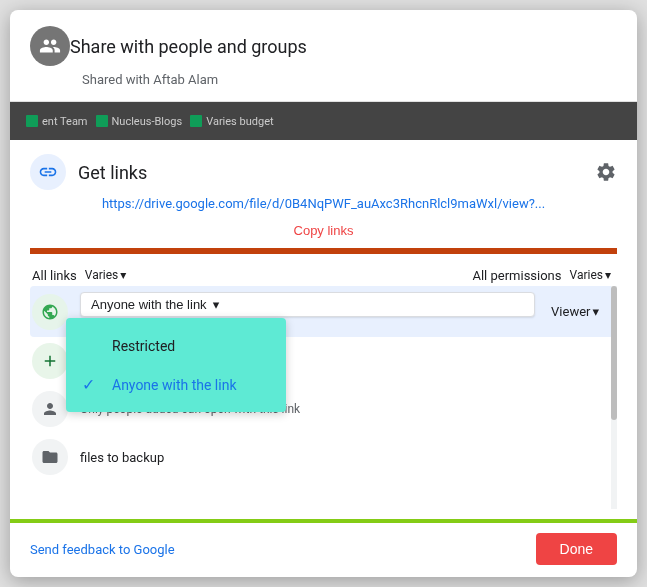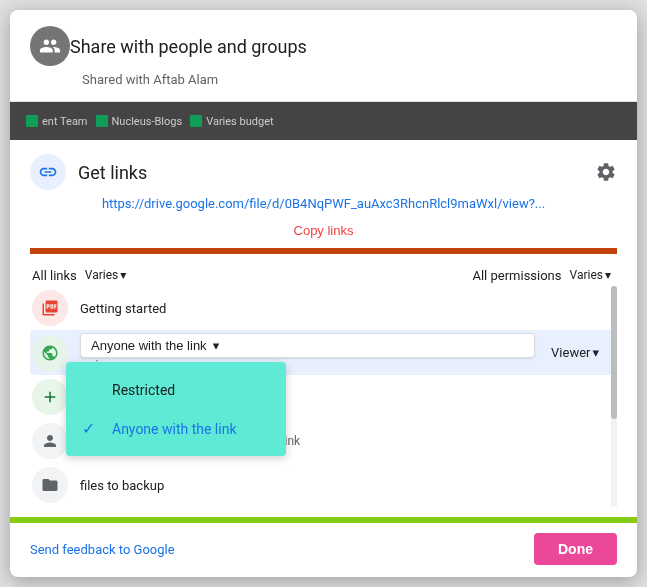--- a/index.html
+++ b/index.html
@@ -317,38 +317,38 @@
       background: #e8f0fe;
       border-radius: 4px;
     }
 
     
     .footer {
       padding: 10px 20px 12px;
       display: flex;
       align-items: center;
       justify-content: space-between;
-      border-top: 6px solid #84cc16;
+      border-top: 4px solid #84cc16;
     }
 
     .feedback-link {
       font-size: 13px;
       color: #1a73e8;
       text-decoration: none;
       cursor: pointer;
     }
 
     .done-btn {
-      background: #ec4899;
+      background: #ef4444;
       color: #fff;
       border: none;
       border-radius: 4px;
       padding: 8px 24px;
       font-size: 14px;
-      font-weight: 700;
+      font-weight: 400;
       cursor: pointer;
     }
 
     .anyone-dropdown-btn {
       display: flex;
       align-items: center;
       gap: 6px;
       background: #fff;
       border: 1px solid #dadce0;
       border-radius: 4px;
@@ -426,30 +426,20 @@
         <span>All permissions</span>
         <div class="varies-dropdown">
           <span>Varies</span>
           <span>▾</span>
         </div>
       </div>
     </div>
 
     <div class="items-list">
 
-      <div class="list-item">
-        <div class="list-item-icon icon-pdf">
-          <svg width="18" height="18" viewBox="0 0 24 24" fill="#ea4335">
-            <path d="M20 2H8c-1.1 0-2 .9-2 2v12c0 1.1.9 2 2 2h12c1.1 0 2-.9 2-2V4c0-1.1-.9-2-2-2zm-8.5 7.5c0 .83-.67 1.5-1.5 1.5H9v2H7.5V7H10c.83 0 1.5.67 1.5 1.5v1zm5 2c0 .83-.67 1.5-1.5 1.5h-2.5V7H15c.83 0 1.5.67 1.5 1.5v3zm4-3H19v1h1.5V11H19v2h-1.5V7h3v1.5zM9 9.5h1v-1H9v1zM4 6H2v14c0 1.1.9 2 2 2h14v-2H4V6zm10 5.5h1v-3h-1v3z"></path>
-          </svg>
-        </div>
-        <div class="list-item-info">
-          <span class="list-item-name">Getting started</span>
-        </div>
-      </div>
 
       <div class="list-item active-row" style="position:relative;">
         <div class="list-item-icon icon-globe">
           <svg width="18" height="18" viewBox="0 0 24 24" fill="#34a853">
             <path d="M12 2C6.48 2 2 6.48 2 12s4.48 10 10 10 10-4.48 10-10S17.52 2 12 2zm-1 17.93c-3.95-.49-7-3.85-7-7.93 0-.62.08-1.21.21-1.79L9 15v1c0 1.1.9 2 2 2v1.93zm6.9-2.54c-.26-.81-1-1.39-1.9-1.39h-1v-3c0-.55-.45-1-1-1H8v-2h2c.55 0 1-.45 1-1V7h2c1.1 0 2-.9 2-2v-.41c2.93 1.19 5 4.06 5 7.41 0 2.08-.8 3.97-2.1 5.39z"></path>
           </svg>
         </div>
         <div class="list-item-info">
           <button class="anyone-dropdown-btn">
             <span>Anyone with the link</span>

